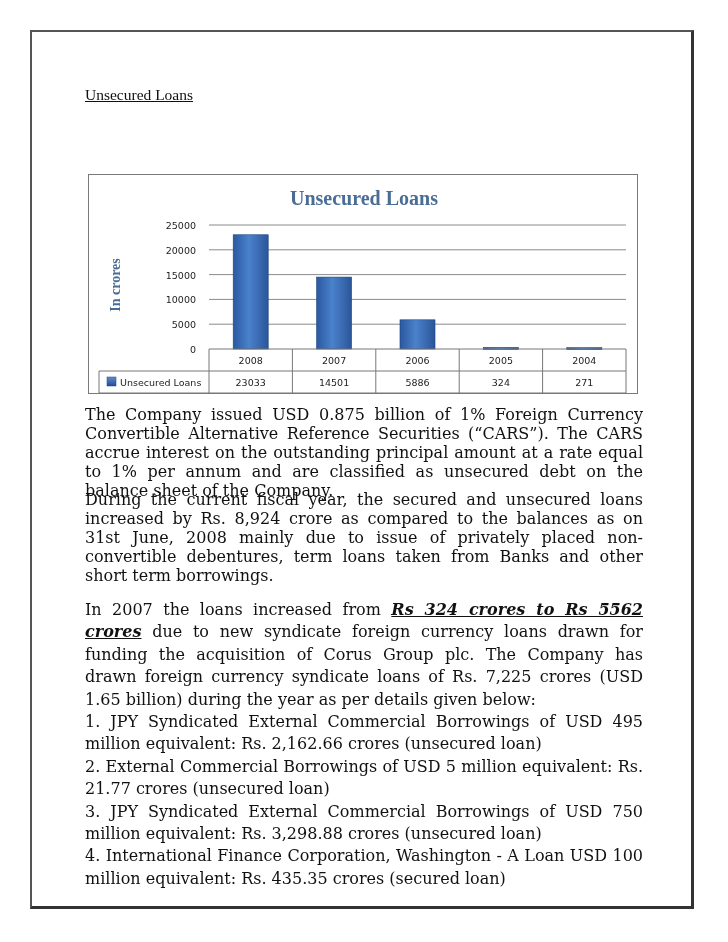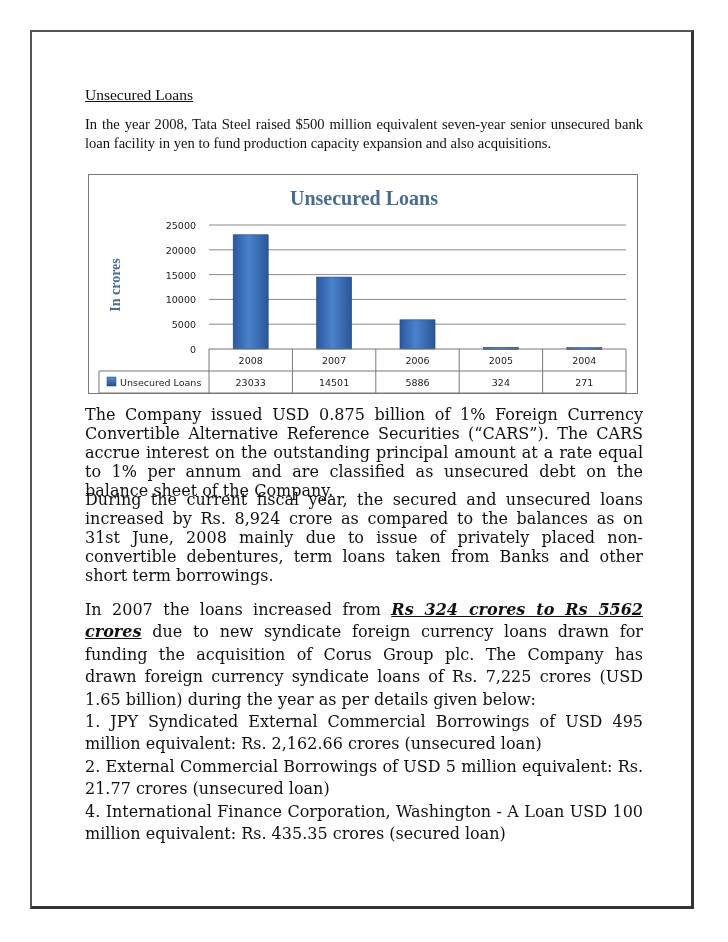--- a/index.html
+++ b/index.html
@@ -22,21 +22,20 @@
     .p3 .emph { font-weight: bold; font-style: italic; text-decoration: underline; }
     .list-line { line-height: 22.4px; }
   </style>
 </head>
 <body>
 
 <div class="page-border"></div>
 
 <div class="content">
   <h2 class="heading">Unsecured Loans</h2>
-  <p class="p-intro">In the year 2008, Tata Steel raised $500 million equivalent seven-year senior unsecured bank loan facility in yen to fund production capacity expansion and also acquisitions.</p>
 </div>
 
 <div class="chart">
   <svg id="chart-svg" width="550" height="220">
     <defs>
       <linearGradient id="barGrad" x1="0" x2="1" y1="0" y2="0">
         <stop offset="0" stop-color="#2a58a0"></stop>
         <stop offset="0.45" stop-color="#4a82cc"></stop>
         <stop offset="1" stop-color="#2b5599"></stop>
       </linearGradient>
@@ -97,14 +96,15 @@
 </div>
 
 <p class="p1">The Company issued USD 0.875 billion of 1% Foreign Currency Convertible Alternative Reference Securities (“CARS”). The CARS accrue interest on the outstanding principal amount at a rate equal to 1% per annum and are classified as unsecured debt on the balance sheet of the Company.</p>
 <p class="p2">During the current fiscal year, the secured and unsecured loans increased by Rs. 8,924 crore as compared to the balances as on 31st June, 2008 mainly due to issue of privately placed non-convertible debentures, term loans taken from Banks and other short term borrowings.</p>
 <div class="p3">
   <p>
     <span> In 2007 the loans increased from </span><span class="emph">Rs 324 crores to Rs 5562 crores</span><span> due to new syndicate foreign currency loans drawn for funding the acquisition of Corus Group plc. The Company has drawn foreign currency syndicate loans of Rs. 7,225 crores (USD 1.65 billion) during the year as per details given below:</span>
   </p>
   <p class="list-line">1. JPY Syndicated External Commercial Borrowings of USD 495 million equivalent: Rs. 2,162.66 crores (unsecured loan)</p>
   <p class="list-line">2. External Commercial Borrowings of USD 5 million equivalent: Rs. 21.77 crores (unsecured loan)</p>
+  <p class="list-line">3. JPY Syndicated External Commercial Borrowings of USD 750 million equivalent: Rs. 3,298.88 crores (unsecured loan)</p>
   <p class="list-line">4. International Finance Corporation, Washington - A Loan USD 100 million equivalent: Rs. 435.35 crores (secured loan)</p>
 </div>
 
 </body></html>

